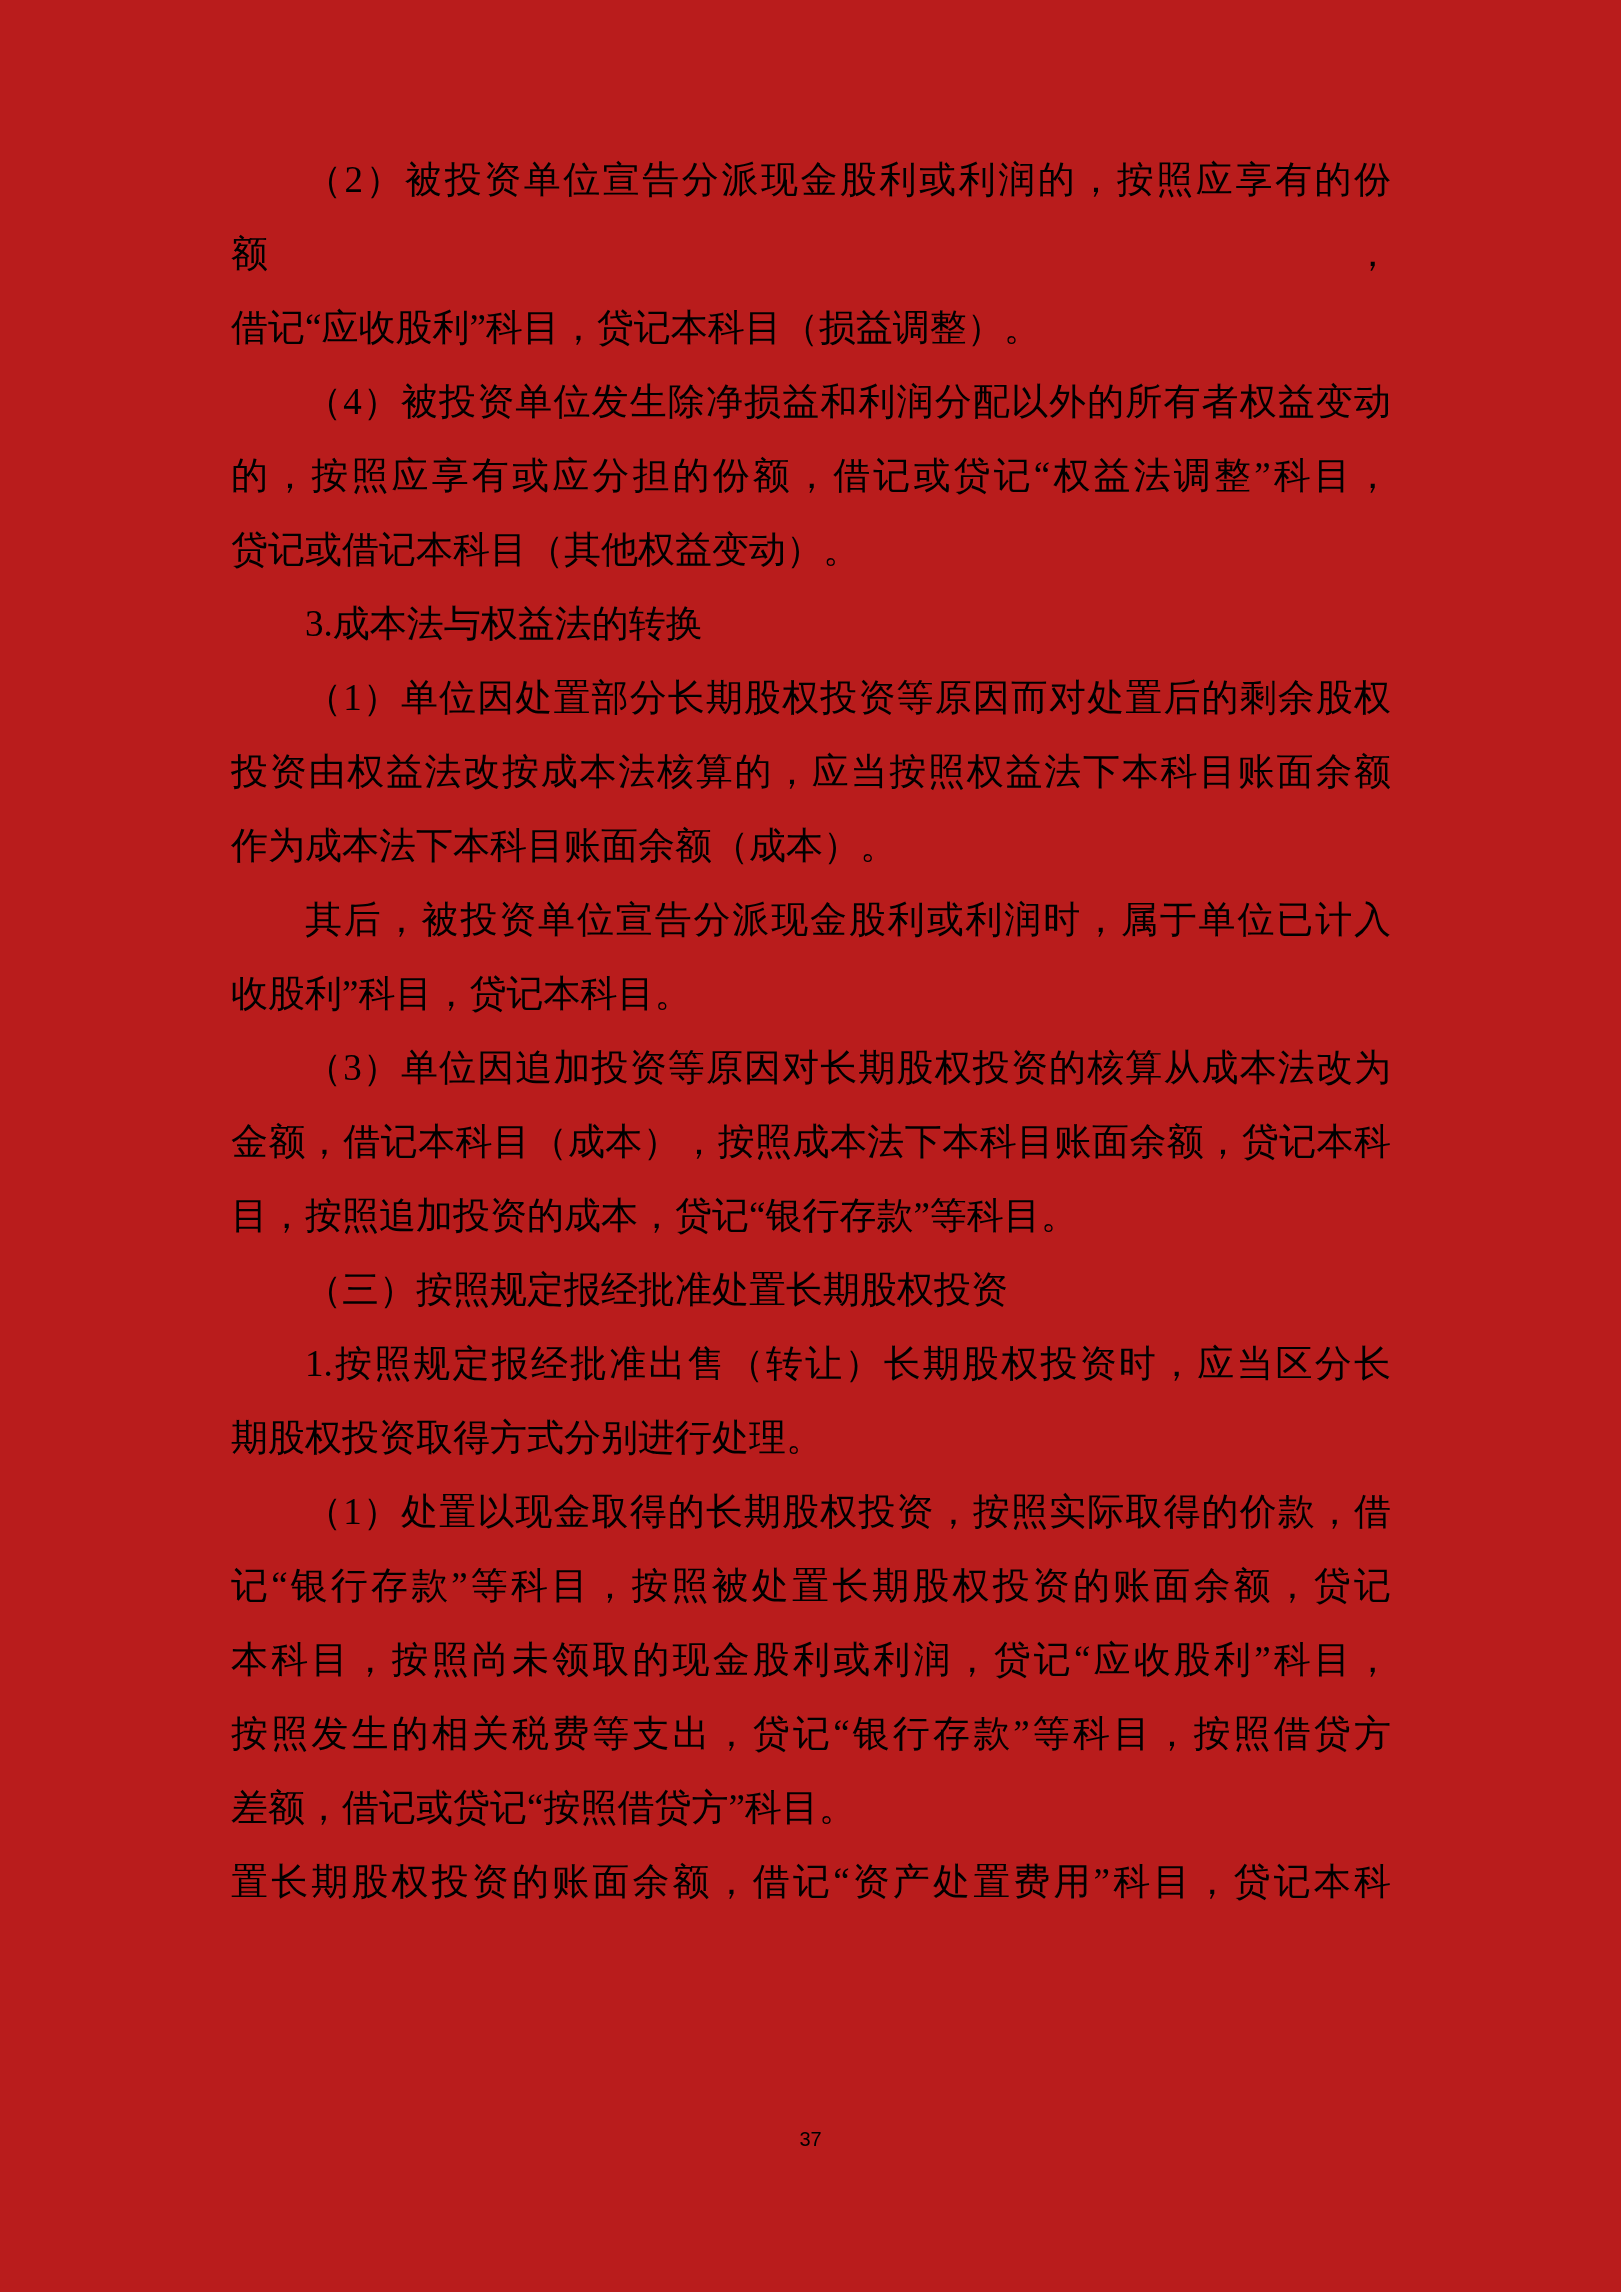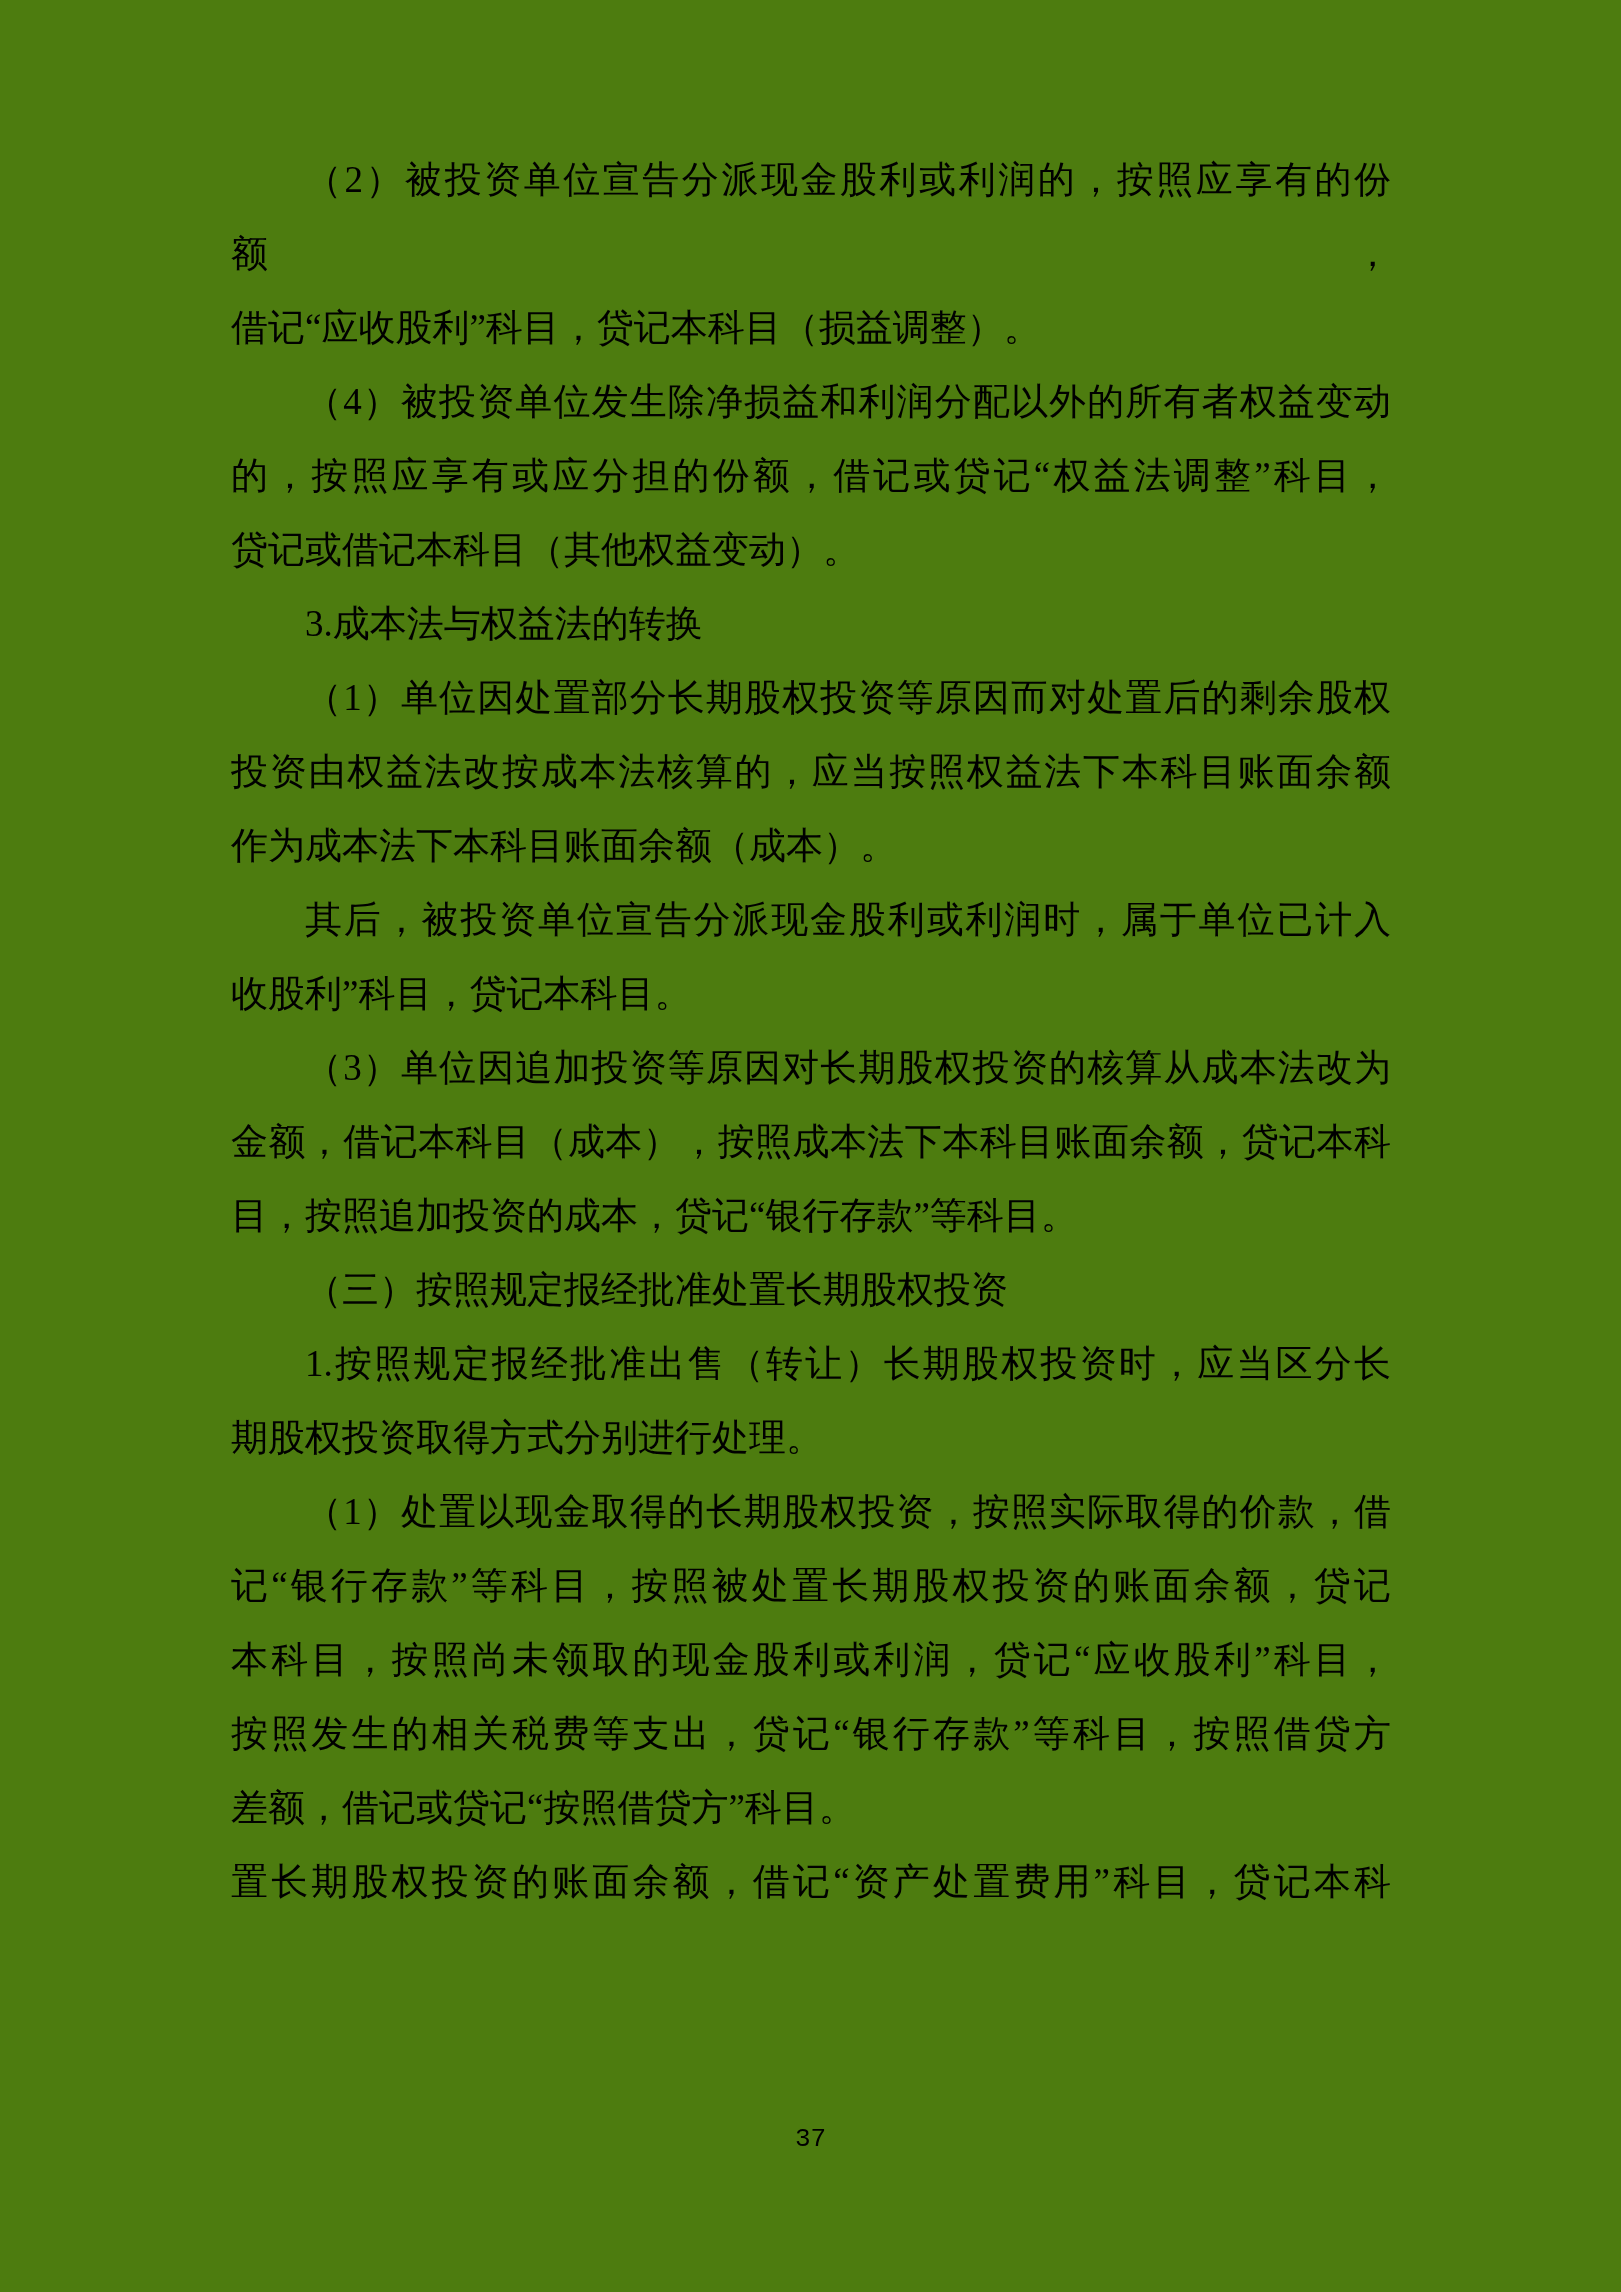--- a/index.html
+++ b/index.html
@@ -5,21 +5,21 @@
   html, body {
     margin: 0;
     padding: 0;
     background: #e8e8e8;
   }
   .page {
     position: relative;
     width: 1621px;
     height: 2293px;
     margin: 0 auto;
-    background: #4d7c0f;
+    background: #b91c1c;
     color: #000000;
     font-family: "Liberation Serif", serif;
     overflow: hidden;
   }
   .doc-body {
     position: absolute;
     left: 231px;
     top: 143px;
     width: 1160px;
     font-size: 37px;
@@ -38,22 +38,22 @@
     text-indent: 2em;
   }
   .page-footer {
     position: absolute;
     left: 0;
     top: 2120px;
     width: 100%;
     text-align: center;
   }
   .page-number {
-    font-family: Liberation Mono, monospace;
-    font-size: 26px;
+    font-family: Liberation Sans, sans-serif;
+    font-size: 20px;
     line-height: 39px;
     color: #000000;
   }
 </style>
 </head>
 <body>
 
 <div class="page">
   <main class="doc-body">
       <div class="line indent fill">（2）被投资单位宣告分派现金股利或利润的，按照应享有的份额，</div>

